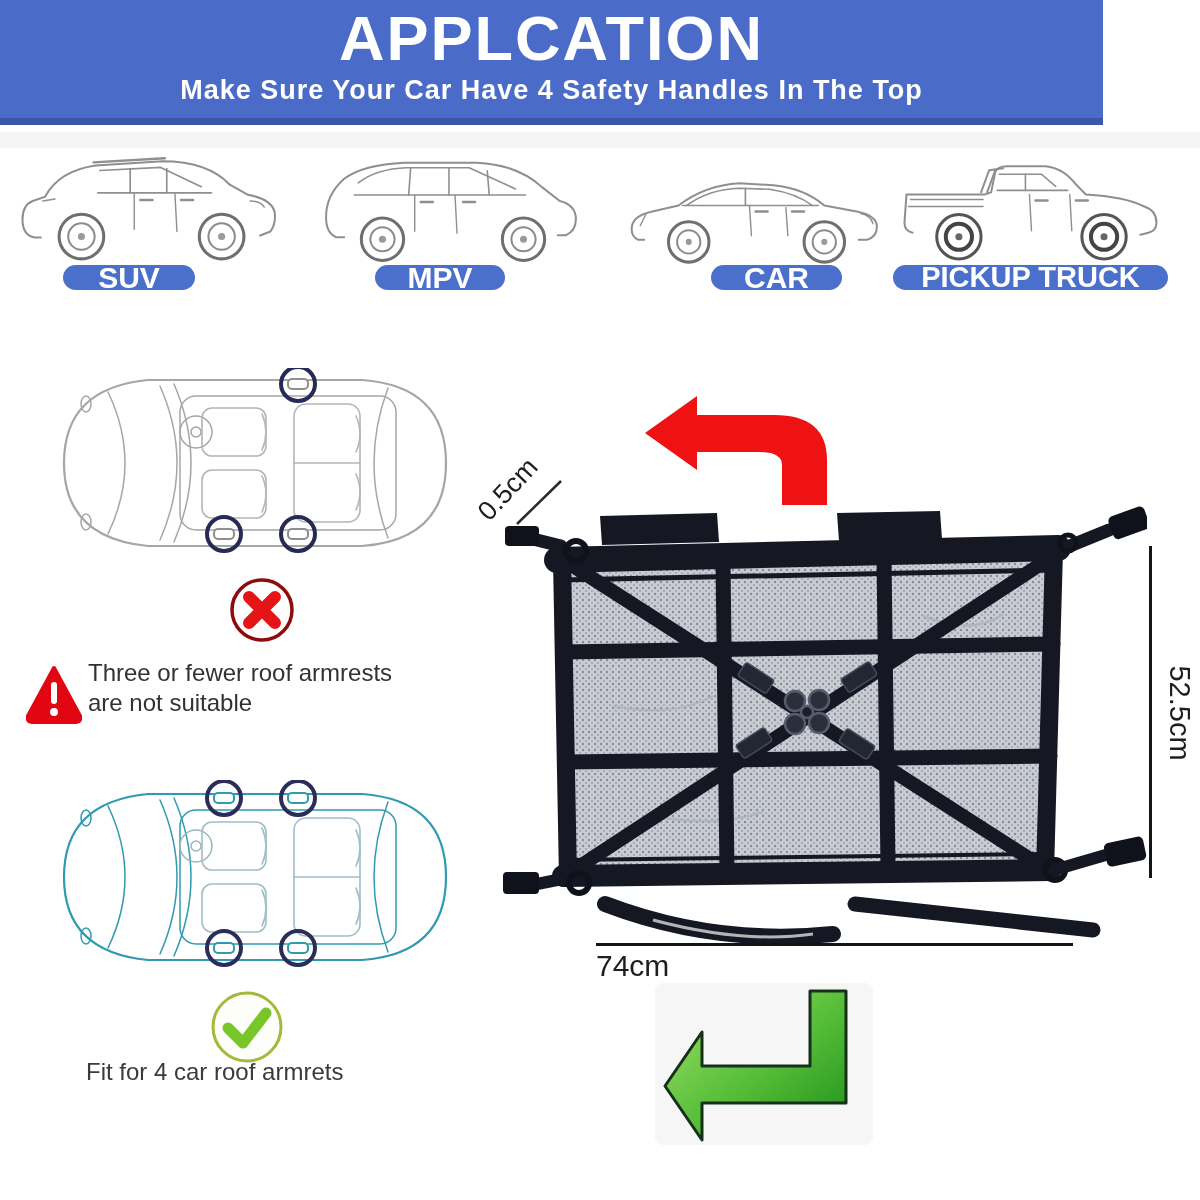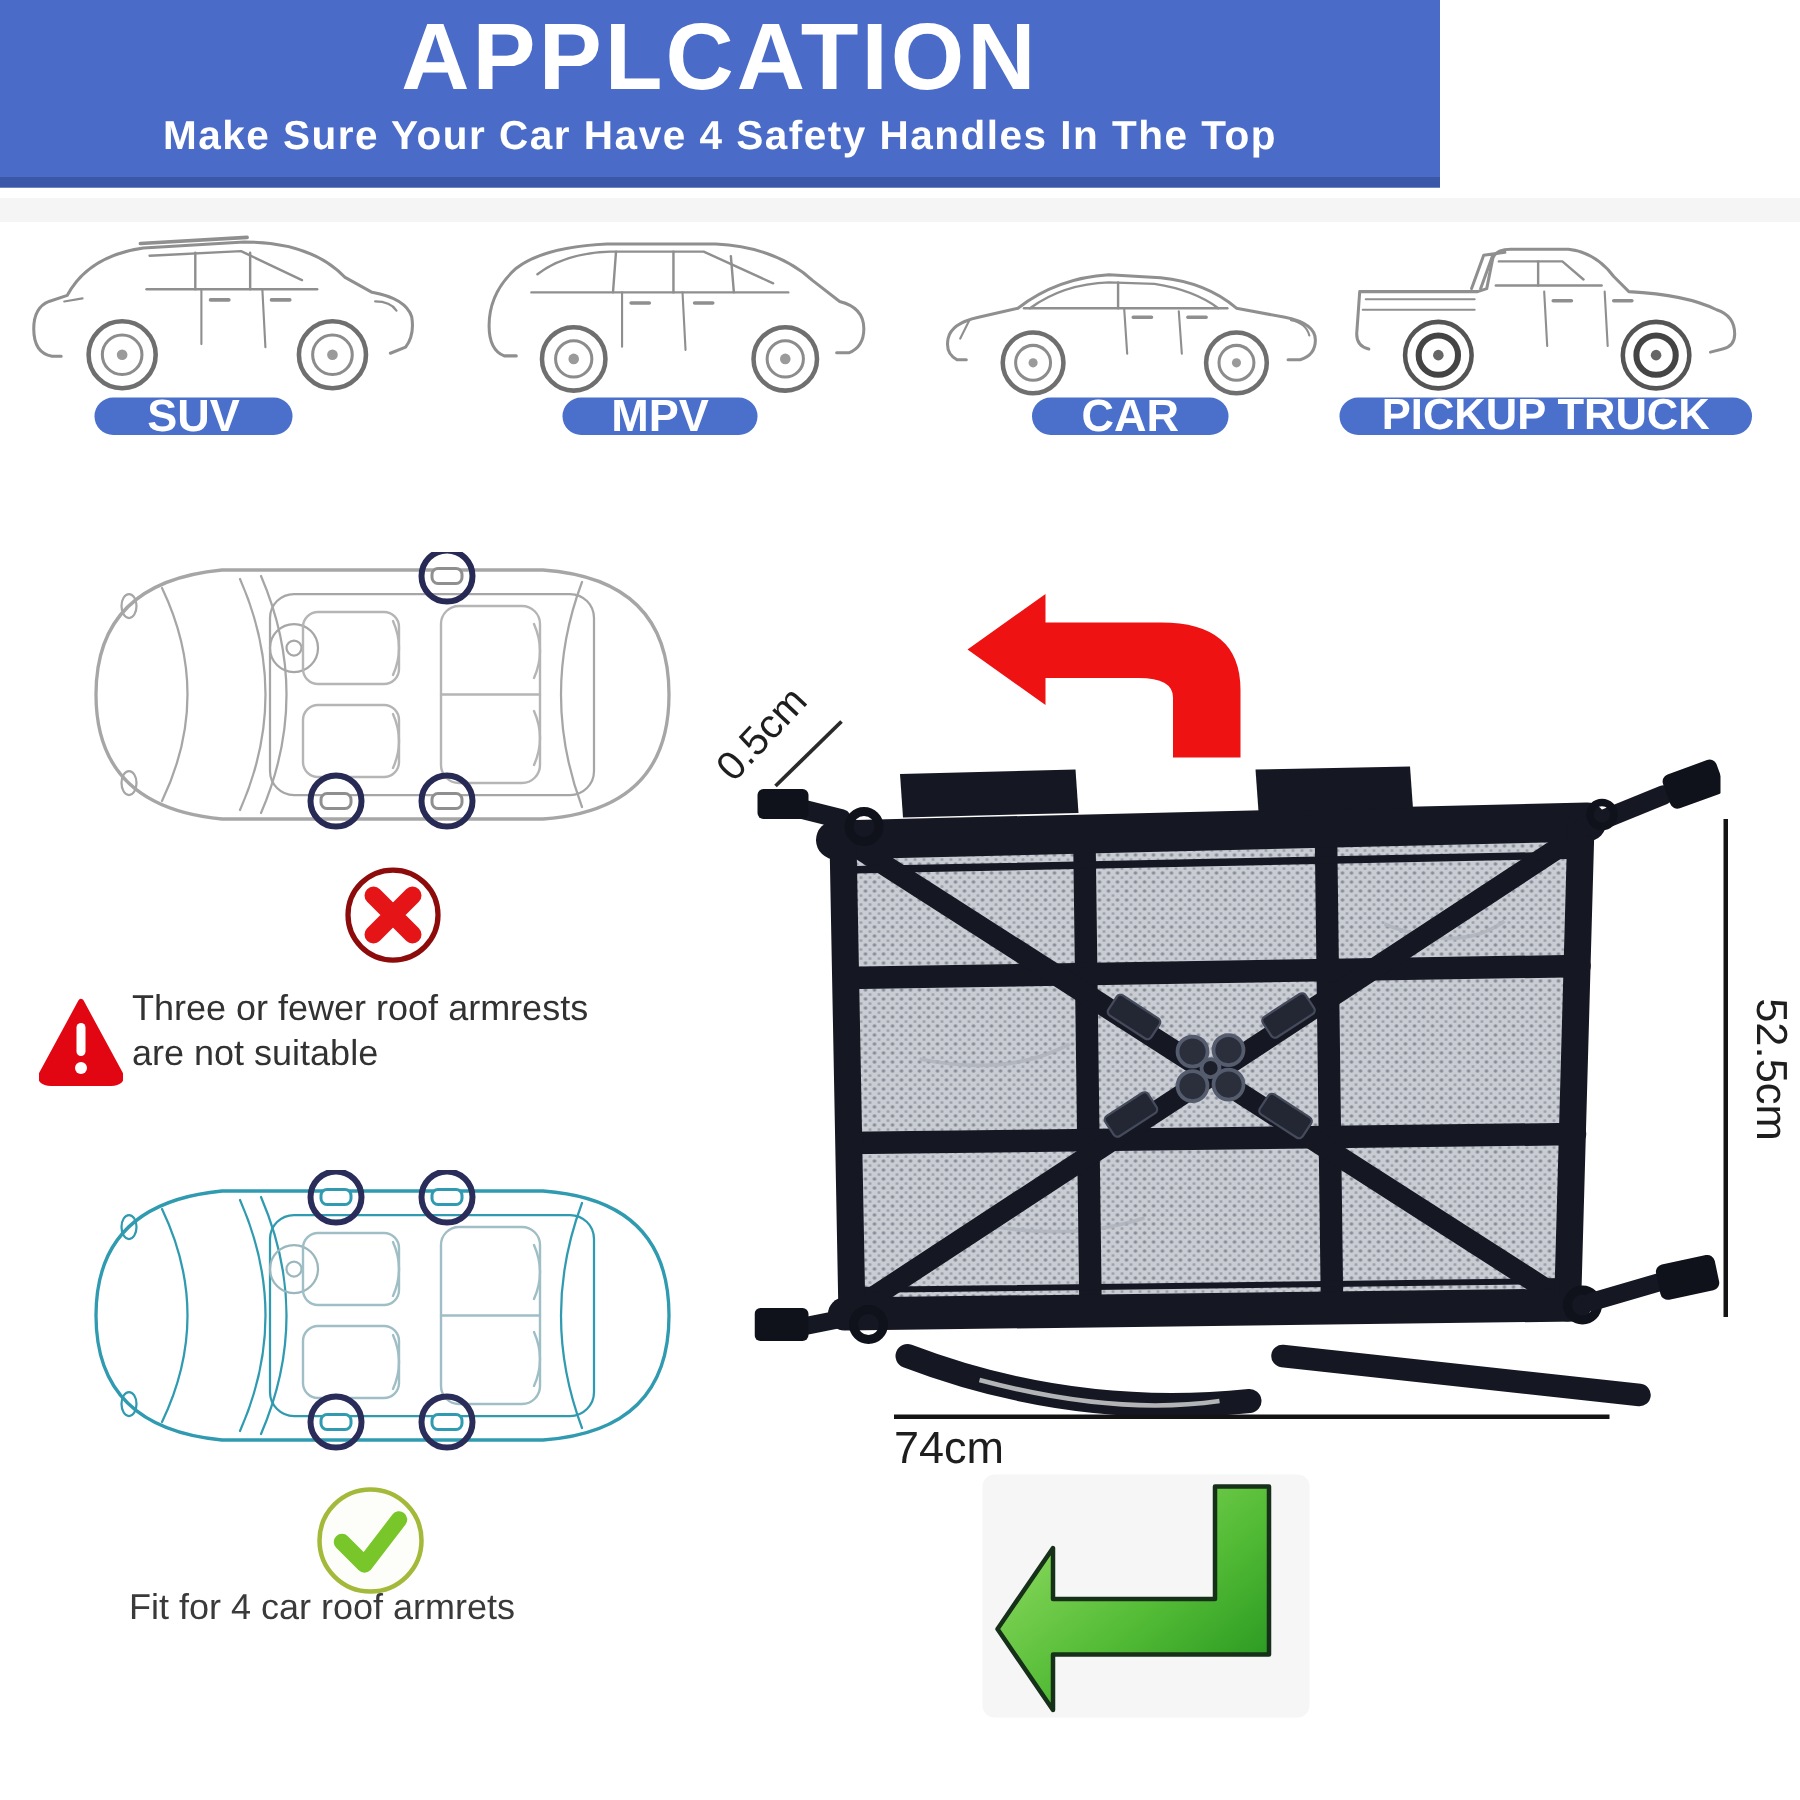--- a/index.html
+++ b/index.html
@@ -1,29 +1,29 @@
 <!DOCTYPE html>
 <html><head>
 <meta charset="utf-8">
 <style>
   html,body{margin:0;padding:0;background:#ffffff;}
   #canvas{position:relative;width:1200px;height:1200px;background:#ffffff;overflow:hidden;
           font-family:"Liberation Sans", sans-serif;}
   
-  .header{position:absolute;left:0;top:0;width:960px;height:118px;background:#4a6cc8;
+  .header{position:absolute;left:0;top:0;width:1103px;height:118px;background:#4a6cc8;
           border-bottom:7px solid #3b57a8;text-align:center;color:#ffffff;}
   .header .title{margin-top:4px;font-size:63px;font-weight:bold;letter-spacing:2px;line-height:68px;}
   .header .subtitle{font-size:27px;font-weight:600;letter-spacing:1px;line-height:30px;margin-top:3px;}
   .band{position:absolute;left:0;top:132px;width:1200px;height:16px;background:#f5f5f5;}
   
   .pill{position:absolute;height:25px;background:#4a70cc;border-radius:22px;color:#fff;
         font-weight:bold;font-size:30px;display:flex;align-items:center;justify-content:center;}
   .pill-suv{left:63px;top:265px;width:132px;}
   .pill-mpv{left:375px;top:265px;width:130px;}
-  .pill-car{left:688px;top:265px;width:131px;}
+  .pill-car{left:711px;top:265px;width:131px;}
   .pill-truck{left:893px;top:265px;width:275px;font-size:29px;}
   
   .abs{position:absolute;}
   .svg-suv{left:12px;top:140px;}
   .svg-mpv{left:318px;top:138px;}
   .svg-sedan{left:626px;top:150px;}
   .svg-truck{left:896px;top:142px;}
   .svg-topcar-gray{left:56px;top:368px;}
   .svg-topcar-teal{left:56px;top:780px;}
   .svg-x{left:228px;top:576px;}

